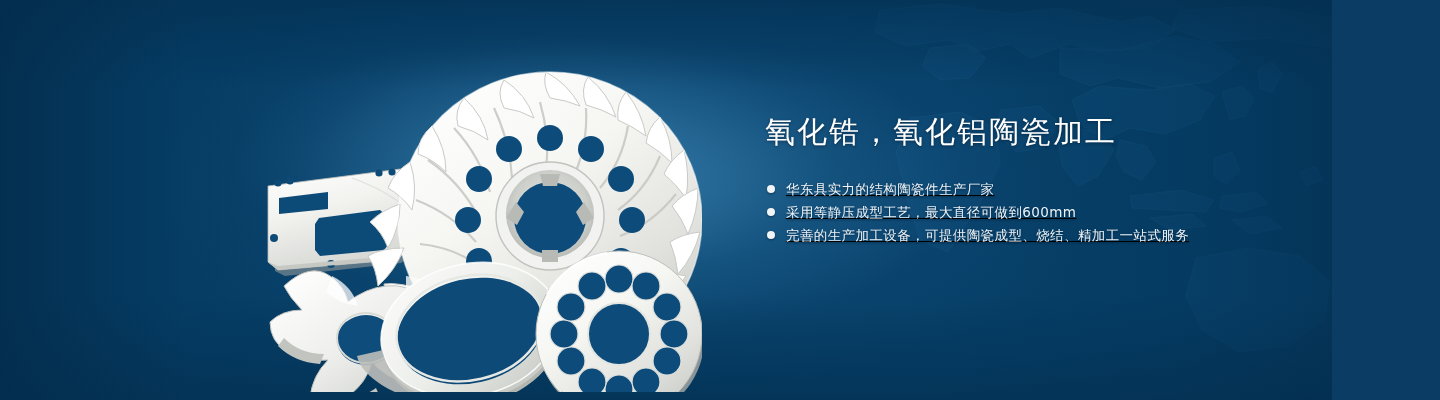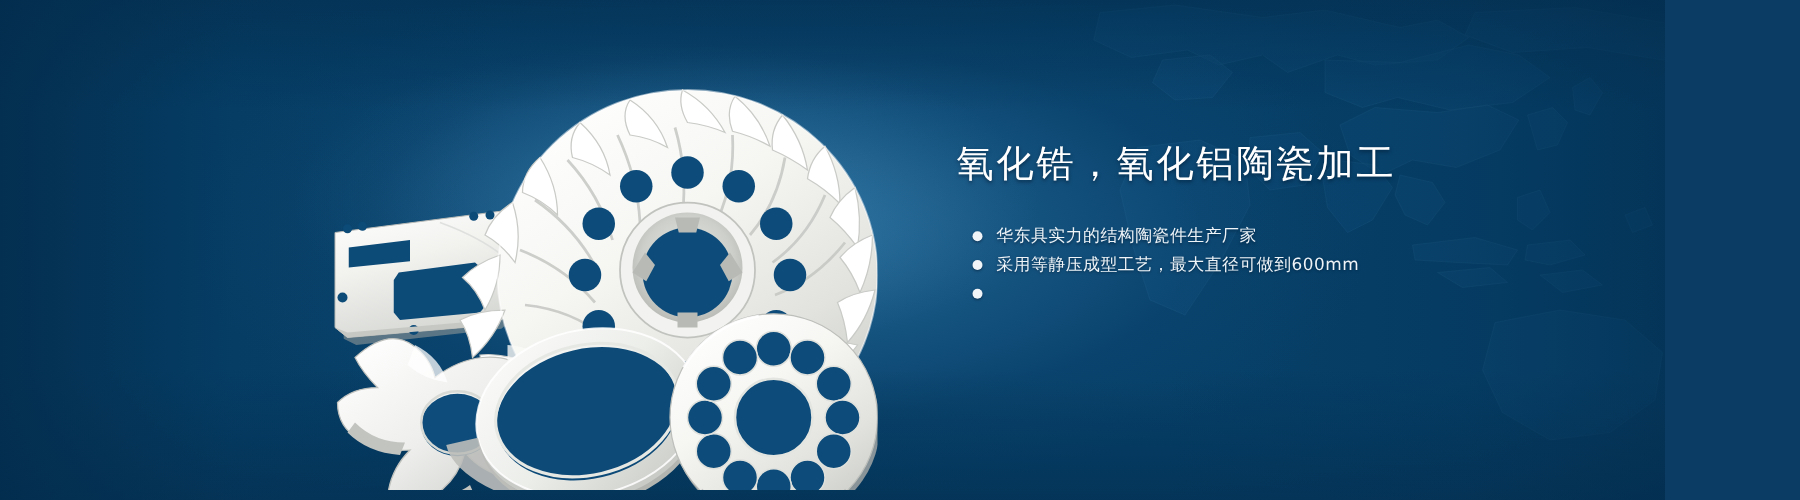--- a/index.html
+++ b/index.html
@@ -79,23 +79,24 @@
     font-size: 30px;
     line-height: 40px;
     letter-spacing: 2px;
     color: #ffffff;
     font-weight: 500;
     text-shadow: 0 1px 3px rgba(0,20,40,0.55);
     white-space: nowrap;
   }
   .bullets {
     list-style: none;
-    margin: 13px;
+    margin: 2px;
     padding: 0;
     margin-top: 26px;
+    text-decoration: underline;
   }
   .bullet {
     display: flex;
     align-items: center;
     height: 22px;
     margin-bottom: 0px;
   }
   .bullet + .bullet { margin-top: 1px; }
   .dot {
     flex: 0 0 auto;
@@ -370,17 +371,18 @@
       <li class="bullet">
         <span class="dot"></span>
         <span class="bullet-text">华东具实力的结构陶瓷件生产厂家</span>
       </li>
       <li class="bullet">
         <span class="dot"></span>
         <span class="bullet-text">采用等静压成型工艺，最大直径可做到600mm</span>
       </li>
       <li class="bullet">
         <span class="dot"></span>
+        <span class="bullet-text">完善的生产加工设备，可提供陶瓷成型、烧结、精加工一站式服务</span>
       </li>
     </ul>
   </div>
 
 </div>
 
 </body></html>

